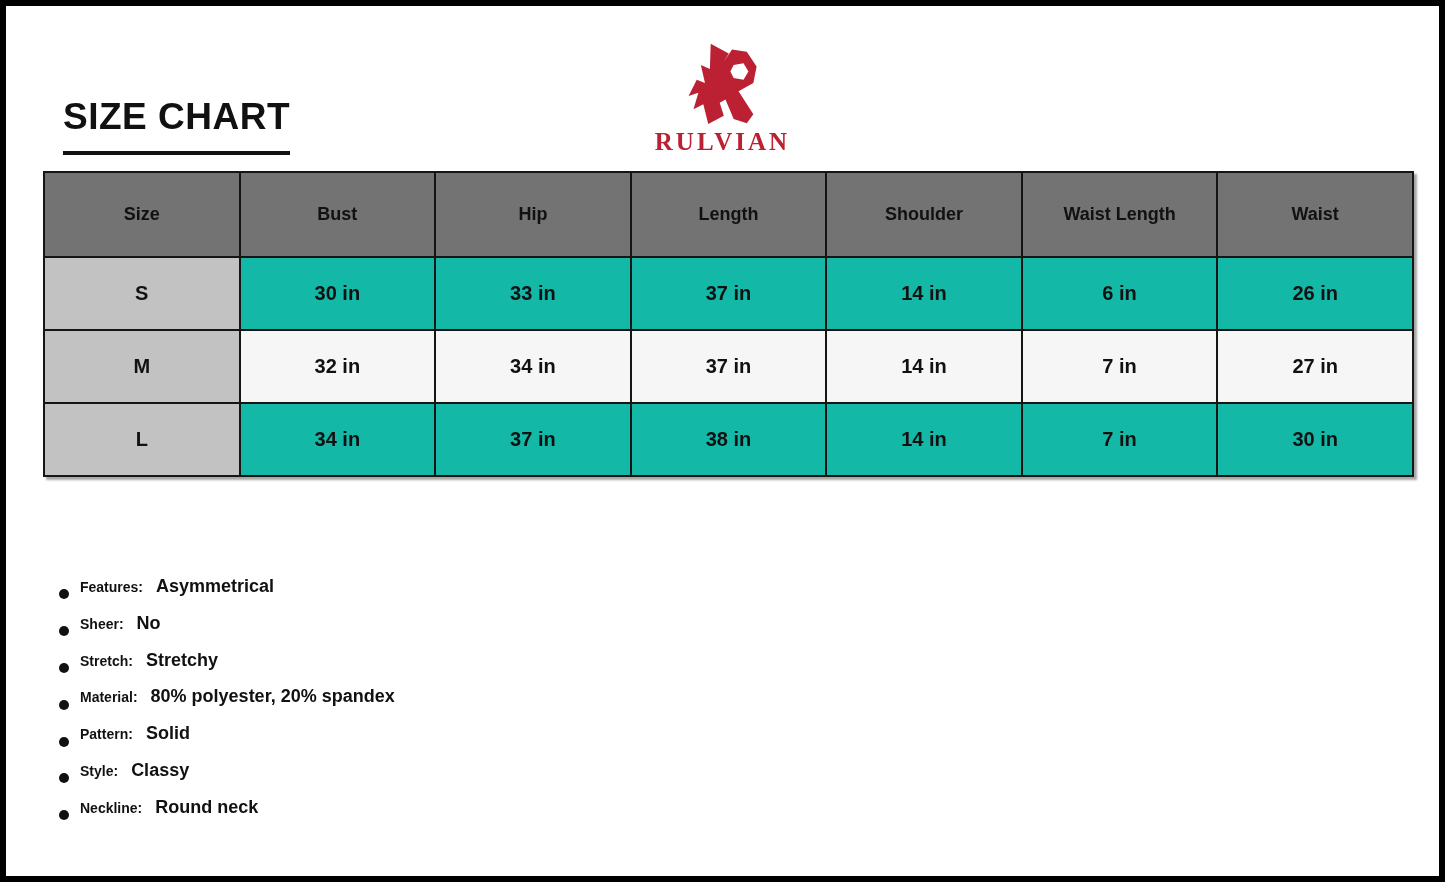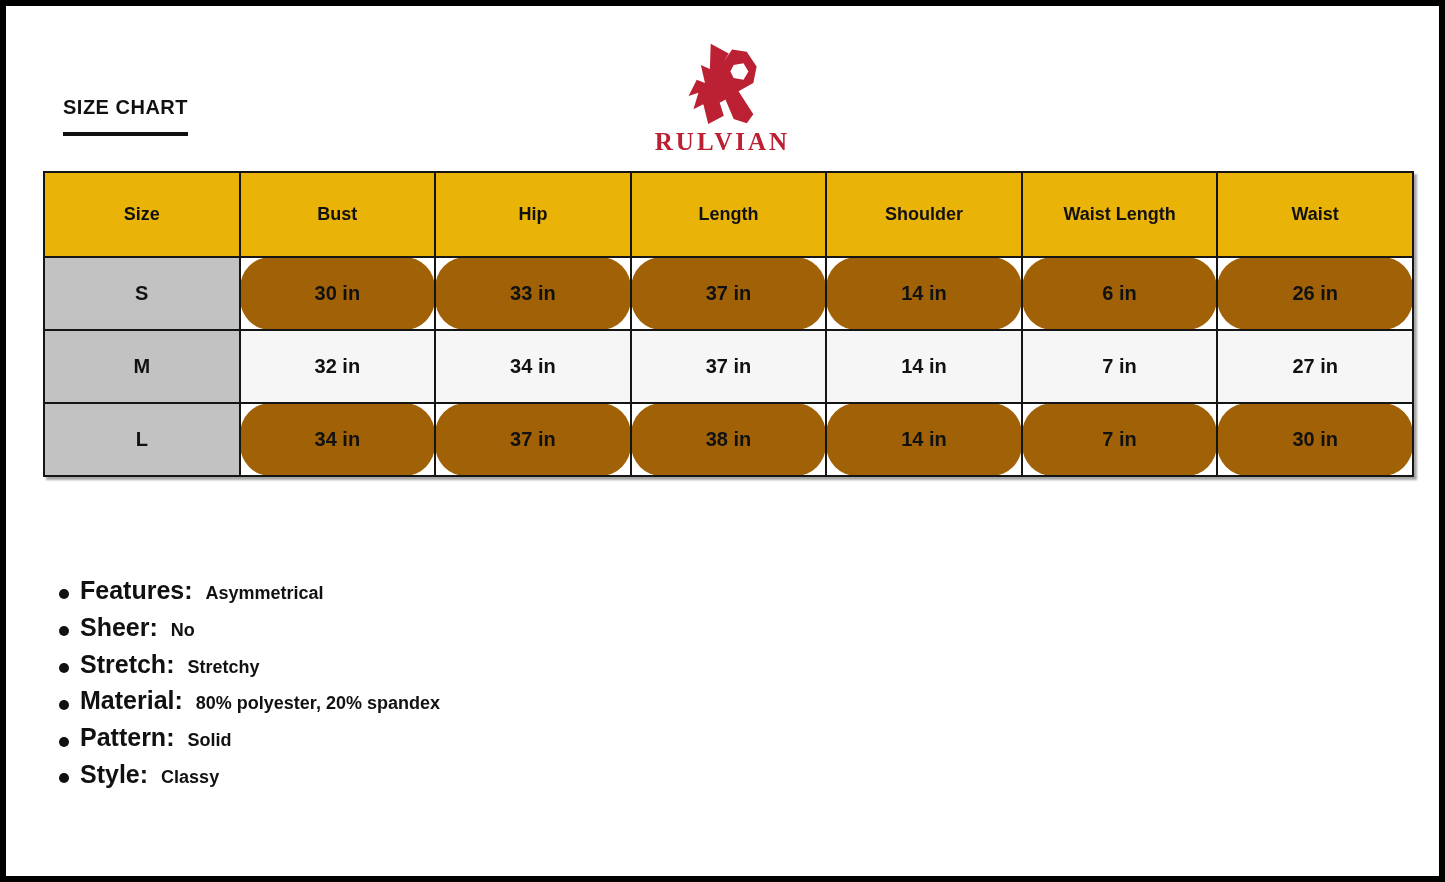--- a/index.html
+++ b/index.html
@@ -14,21 +14,21 @@
     height: 882px;
     background: #ffffff;
     border: 6px solid #000000;
     overflow: hidden;
   }
   
   .page-title {
     position: absolute;
     left: 57px;
     top: 90px;
-    font-size: 20px;
+    font-size: 37px;
     font-weight: bold;
     color: #111111;
     letter-spacing: 0.5px;
     padding-bottom: 13px;
     border-bottom: 4px solid #111111;
   }
   
   .brand {
     position: absolute;
     left: 50%;
@@ -63,31 +63,31 @@
   .size-table th,
   .size-table td {
     border: 2px solid #151515;
     text-align: center;
     vertical-align: middle;
     font-weight: bold;
     color: #111111;
   }
   .size-table thead th {
     height: 85px;
-    background: #eab308;
+    background: #737373;
     font-size: 18px;
   }
   .size-table tbody td {
     height: 73px;
     font-size: 20px;
   }
   .size-table tbody td.size-col {
     background: #c2c2c2;
   }
-  .size-table tbody tr.row-even td:not(.size-col) { background: #a16207; border-radius: 31px; }
+  .size-table tbody tr.row-even td:not(.size-col) { background: #14b8a6; }
   .size-table tbody tr.row-odd  td:not(.size-col) { background: #f6f6f6; }
   
   .attribute-list {
     position: absolute;
     left: 53px;
     top: 570px;
     list-style: none;
   }
   .attribute-list li {
     display: flex;
@@ -97,21 +97,21 @@
   .bullet {
     width: 10px;
     height: 10px;
     border-radius: 50%;
     background: #111111;
     margin-right: 11px;
     flex: 0 0 auto;
     align-self: center;
   }
   .attr-label {
-    font-size: 25px;
+    font-size: 14px;
     font-weight: bold;
     color: #111111;
   }
   .attr-value {
     font-size: 18px;
     font-weight: bold;
     color: #111111;
     margin-left: 13px;
   }
 </style>
@@ -200,15 +200,20 @@
     <li>
       <span class="bullet"></span>
       <span class="attr-label">Pattern:</span>
       <span class="attr-value">Solid</span>
     </li>
     <li>
       <span class="bullet"></span>
       <span class="attr-label">Style:</span>
       <span class="attr-value">Classy</span>
     </li>
+    <li>
+      <span class="bullet"></span>
+      <span class="attr-label">Neckline:</span>
+      <span class="attr-value">Round neck</span>
+    </li>
   </ul>
 
 </div>
 
 </body></html>

